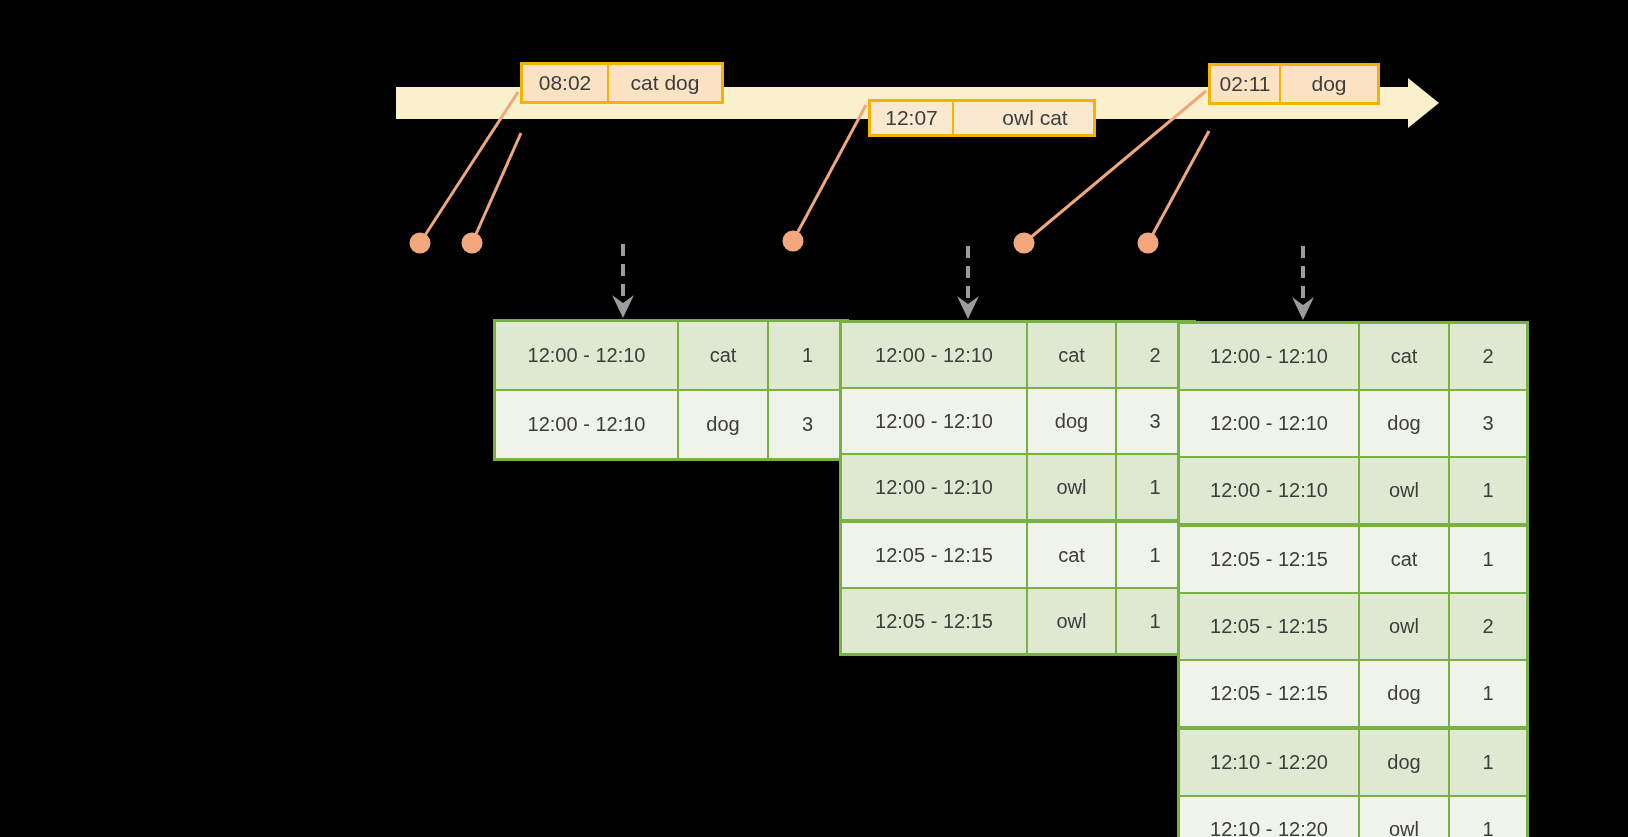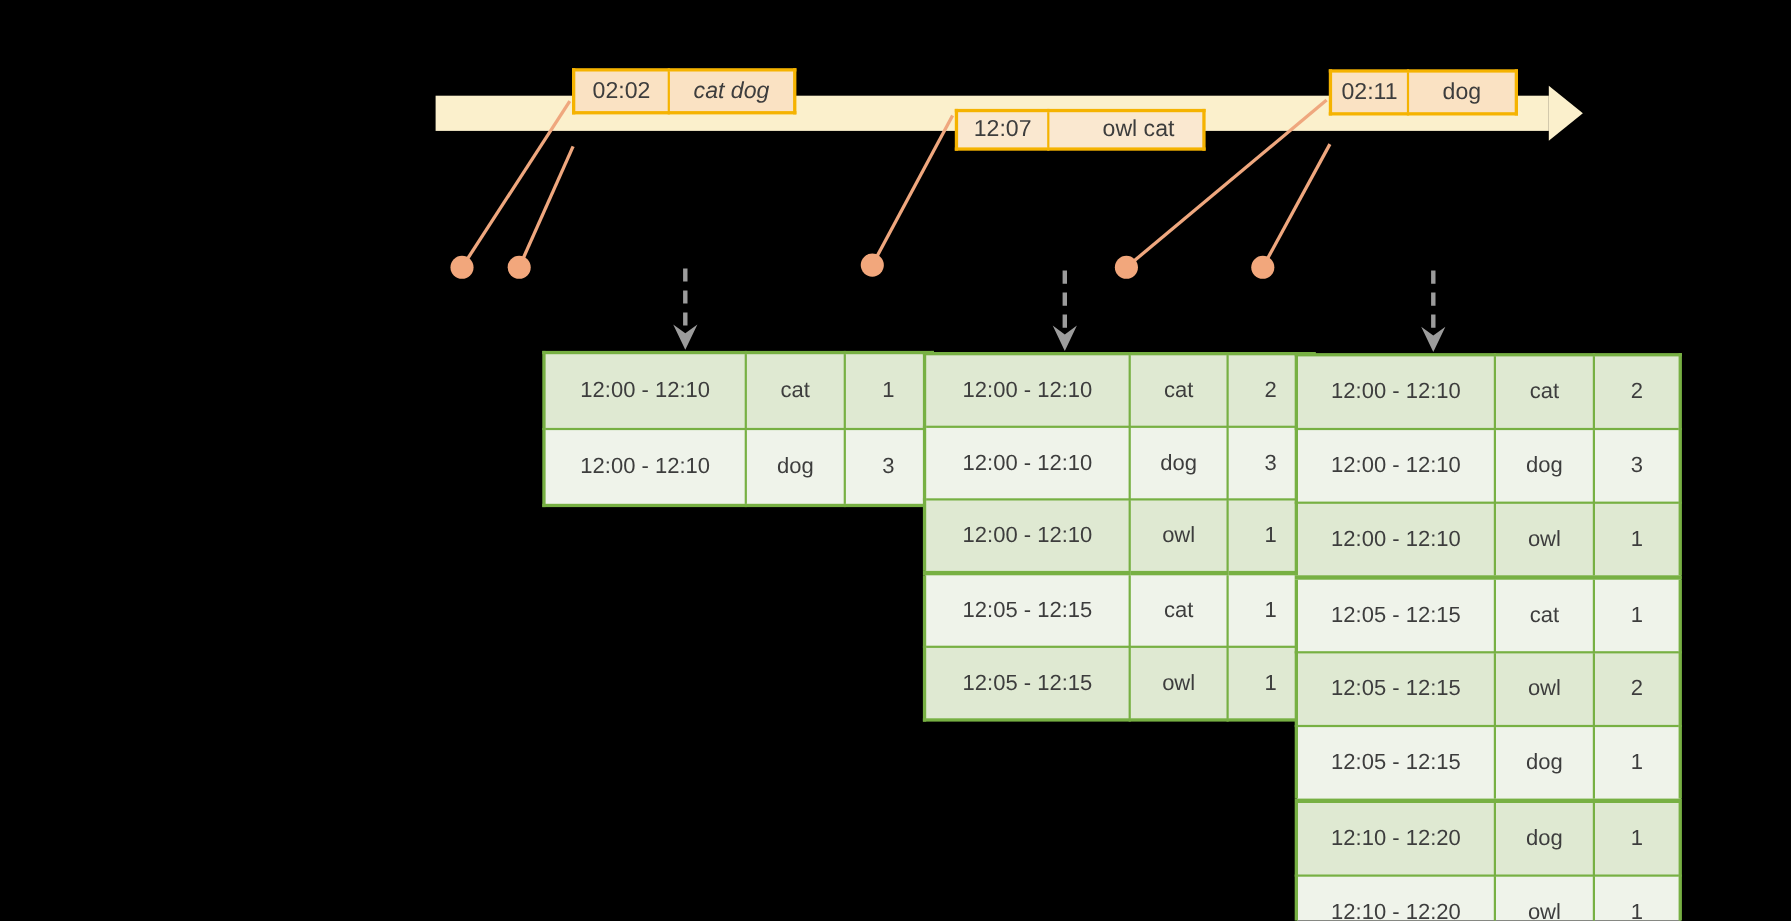--- a/index.html
+++ b/index.html
@@ -13,21 +13,21 @@
   .canvas{position:relative;width:1628px;height:837px;background:var(--background);
           overflow:hidden;font-family:"Liberation Sans",sans-serif;color:var(--text);}
   .band{position:absolute;left:396px;top:87px;width:1012px;height:32px;background:var(--timeline-band);z-index:1;}
   .band-head{position:absolute;left:1408px;top:78px;width:0;height:0;z-index:1;
              border-top:25px solid transparent;border-bottom:25px solid transparent;
              border-left:31px solid var(--timeline-band);}
   svg.connectors{position:absolute;left:0;top:0;z-index:2;}
   table.etable{position:absolute;border-collapse:collapse;z-index:3;border:3px solid var(--event-border);
                font-size:21px;color:var(--text);}
   table.etable td{border:2px solid var(--event-border);text-align:center;vertical-align:middle;padding:0;}
-  .e0{left:520px;top:62px;} .e0 td{height:36px;} .e0 .c-time{width:84px;} .e0 .c-words{width:112px;font-style:italic;}
+  .e0{left:520px;top:62px;} .e0 td{height:36px;} .e0 .c-time{width:84px;} .e0 .c-words{width:112px;}
   .e1{left:868px;top:99px;} .e1 td{height:32px;} .e1 .c-time{width:81px;} .e1 .c-words{width:116px;padding-left:23px;}
   .e2{left:1208px;top:63px;} .e2 td{height:36px;} .e2 .c-time{width:68px;} .e2 .c-words{width:96px;}
   .tone-peach{background:var(--event-row-peach);} .tone-cream{background:var(--event-row-cream);}
   .tone-mid{background:var(--event-row-mid);}
   table.rtable{position:absolute;border-collapse:collapse;z-index:3;border:3px solid var(--result-border);
                font-size:20px;color:var(--text);}
   table.rtable td{border:2px solid var(--result-border);text-align:center;vertical-align:middle;padding:16px;}
   .row-dark td{background:var(--result-row-dark);} .row-light td{background:var(--result-row-light);}
   tr.group-start td{border-top:4px solid var(--result-border);}
   .r0{left:493px;top:319px;} .r0 td{height:35px;} .r0 .c0{width:149px;} .r0 .c1{width:56px;} .r0 .c2{width:45px;}
@@ -55,21 +55,21 @@
       <polygon points="612,295 623,318 634,295 623,303" fill="#9C9C9C"></polygon>
       <line x1="968" y1="246" x2="968" y2="305" stroke="#9C9C9C" stroke-width="4" stroke-dasharray="12 8"></line>
       <polygon points="957,296 968,319 979,296 968,304" fill="#9C9C9C"></polygon>
       <line x1="1303" y1="246" x2="1303" y2="306" stroke="#9C9C9C" stroke-width="4" stroke-dasharray="12 8"></line>
       <polygon points="1292,297 1303,320 1314,297 1303,305" fill="#9C9C9C"></polygon>
     </svg>
 
   <table class="etable e0">
       <tbody>
         <tr class="tone-peach">
-          <td class="c-time">02:02</td>
+          <td class="c-time">08:02</td>
           <td class="c-words">cat dog</td>
         </tr>
       </tbody>
     </table>
   <table class="etable e1">
       <tbody>
         <tr class="tone-mid">
           <td class="c-time">12:07</td>
           <td class="c-words">owl cat</td>
         </tr>

